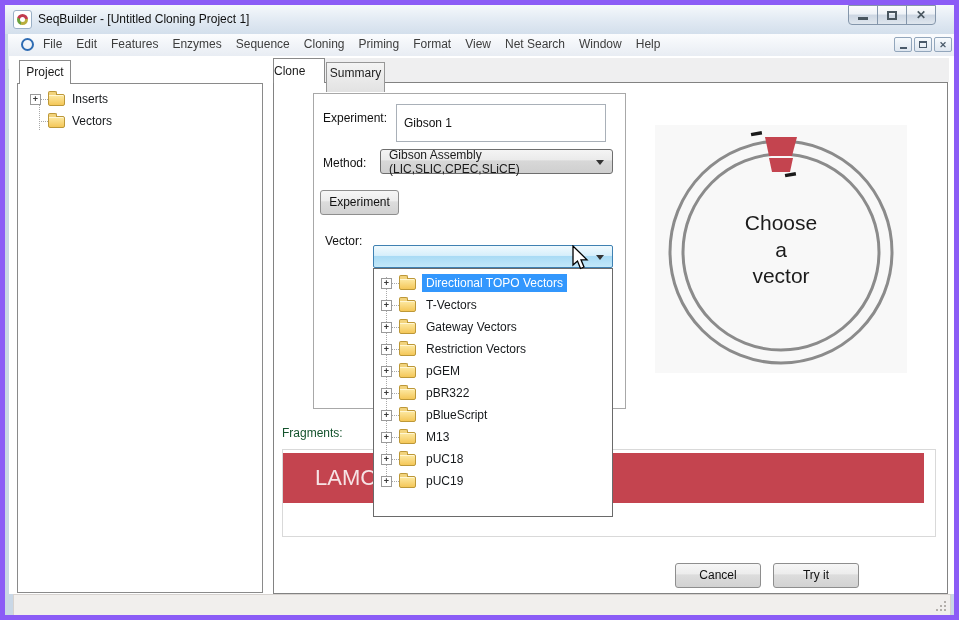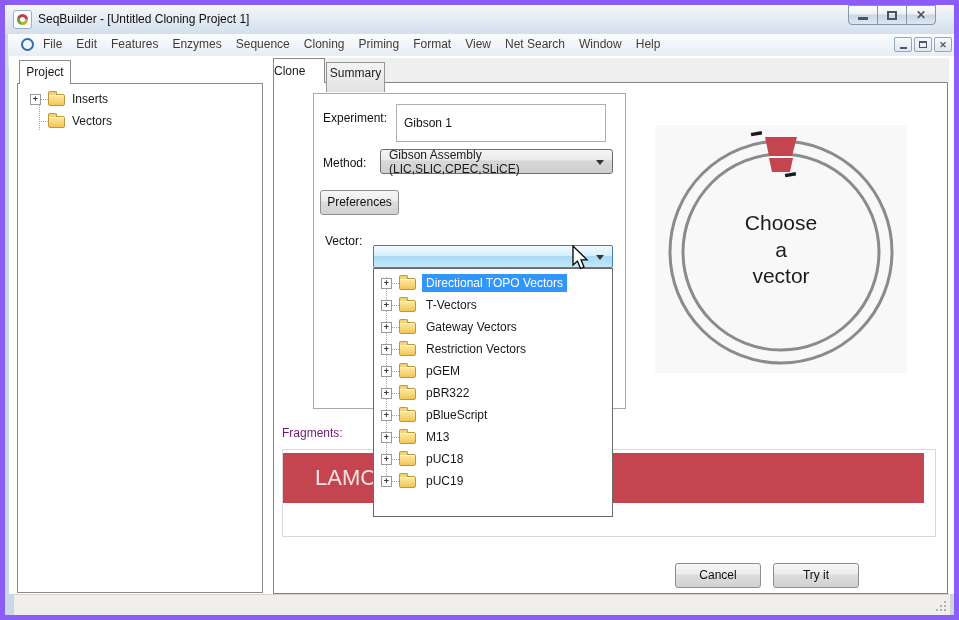--- a/index.html
+++ b/index.html
@@ -90,21 +90,21 @@
   .vector-popup { position:absolute; left:368px; top:263px; width:240px; height:249px; z-index:50;
     background:#fff; border:1px solid #6a6a6a; padding-top:3px; }
   .popup-vline { position:absolute; left:12px; top:8px; height:205px; border-left:1px dotted #a9a9a9; }
   .prow { position:relative; height:22px; display:flex; align-items:center; padding-left:7px; }
   .plabel { margin-left:6px; padding:2px 4px; white-space:nowrap; color:#16191c; }
   .plabel.sel { background:#3297fd; color:#fff; }
   
   .plasmid-box { position:absolute; left:650px; top:120px; width:252px; height:248px; background:#f8f8f8; }
   .plasmid-box text { font-family:"Liberation Sans",sans-serif; font-size:21px; fill:#1c1c1c; text-anchor:middle; }
   
-  .fragments-label { position:absolute; left:277px; top:421px; color:#701a75; }
+  .fragments-label { position:absolute; left:277px; top:421px; color:#14532d; }
   .fragments-panel { position:absolute; left:277px; top:444px; width:654px; height:88px;
     background:#fff; border:1px solid #d9d9d9; }
   .fragment-bar { position:absolute; left:0; top:3px; width:641px; height:50px; background:#c4444f;
     color:#f6e3e5; font-size:22px; line-height:50px; padding-left:32px; overflow:hidden; white-space:nowrap; }
   
   .cancel-btn { left:670px; top:558px; width:86px; height:25px; line-height:23px; }
   .tryit-btn  { left:768px; top:558px; width:86px; height:25px; line-height:23px; }
   
   .statusbar { position:absolute; left:8px; top:589px; width:938px; height:22px;
     background:#f1efed; border:1px solid #d6d2cf; }
@@ -194,21 +194,21 @@
   <div class="main-panel"></div>
 
   <div class="groupbox"></div>
   <div class="form-label" style="left:318px; top:106px;">Experiment:</div>
   <input class="experiment-input" type="text" value="Gibson 1" style="">
   <div class="form-label" style="left:318px; top:151px;">Method:</div>
   <div class="combo method-combo">
     <span>Gibson Assembly (LIC,SLIC,CPEC,SLiCE)</span>
     <span class="combo-arrow"></span>
   </div>
-  <button class="prefs-btn">Preferences</button>
+  <button class="prefs-btn">Experiment</button>
   <div class="form-label" style="left:320px; top:229px;">Vector:</div>
   <div class="combo vector-combo">
     <span></span>
     <span class="combo-arrow"></span>
   </div>
 
   <div class="plasmid-box">
     <svg width="252" height="248" viewBox="0 0 252 248">
       <circle cx="126" cy="127" r="111" stroke="#8b8b8b" stroke-width="3" fill="none"></circle>
       <circle cx="126" cy="127" r="98" stroke="#8b8b8b" stroke-width="3" fill="none"></circle>

